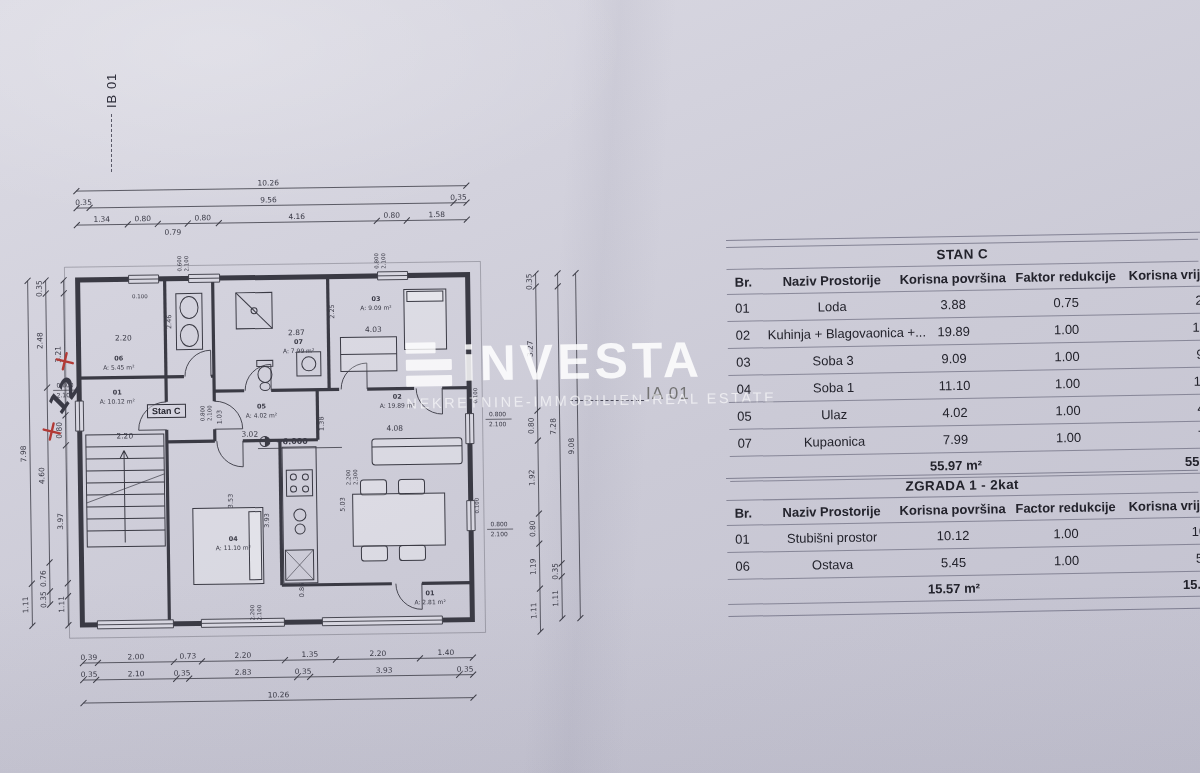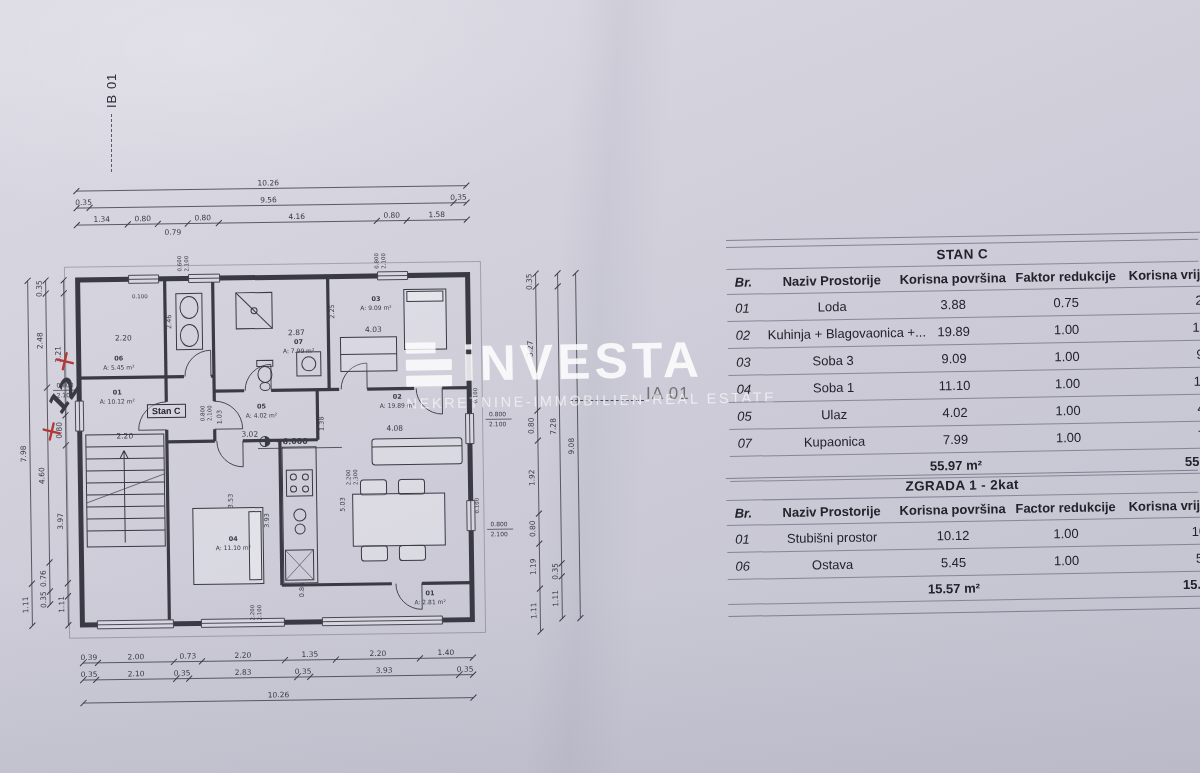--- a/index.html
+++ b/index.html
@@ -22,21 +22,21 @@
   #ia-dash{position:absolute;left:570px;top:400px;width:74px;height:0;border-top:1.6px dashed #4a4a58;}
   #stan-c{position:absolute;left:147px;top:404px;font-size:9px;font-weight:700;color:#26262f;
     border:1.4px solid #30303a;padding:1px 4px;background:rgba(215,214,224,.55);transform:rotate(-0.8deg);}
   
   .scan-table{position:absolute;color:#23232c;transform:rotate(-1deg);transform-origin:left top;}
   .tline{width:520px;border-top:1.3px solid rgba(70,70,92,.55);margin-bottom:6px;}
   .t-title{width:472px;text-align:center;font-weight:700;font-size:13.5px;letter-spacing:.4px;
     padding:3px 0 3px 0;border-top:1.2px solid rgba(70,70,92,.55);border-bottom:1px solid rgba(70,70,92,.5);}
   .tr{display:flex;align-items:center;height:26px;border-bottom:1px solid rgba(70,70,92,.5);font-size:13px;width:660px;}
   .tr.head{font-weight:700;font-size:13px;height:24px;}
-  .c1{width:40px;padding-left:8px;box-sizing:border-box;font-style:italic;}
+  .c1{width:40px;padding-left:8px;box-sizing:border-box;}
   .c2{width:130px;text-align:center;white-space:nowrap;}
   .c3{width:112px;text-align:center;}
   .c4{width:114px;text-align:center;}
   .c5{width:170px;text-align:center;white-space:nowrap;}
   .tr.head .c5{text-align:left;padding-left:6px;box-sizing:border-box;}
   .tr.total{font-weight:700;height:24px;}
   .tline2{width:520px;border-top:1.3px solid rgba(70,70,92,.55);margin-top:11px;}
   
   #watermark{position:absolute;left:406px;top:336px;width:420px;transform:rotate(-1deg);pointer-events:none;}
   #wm-row{display:flex;align-items:center;}

